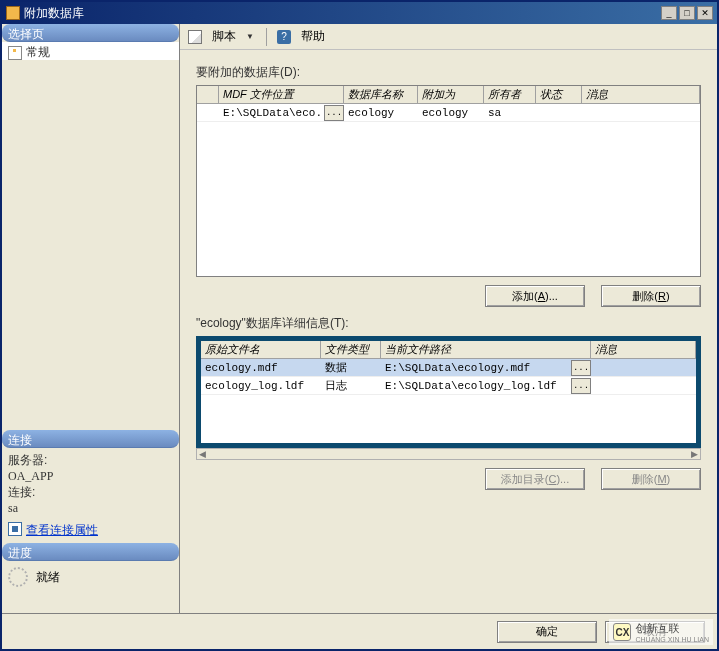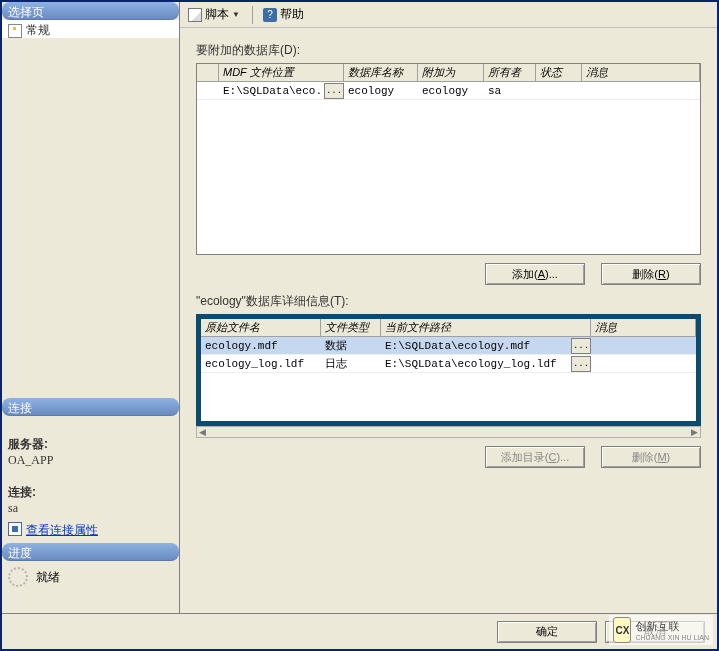--- a/index.html
+++ b/index.html
@@ -90,21 +90,21 @@
     position:absolute; top:2px; left:4px;
     width:3px; height:3px;
     background:#f2b84b;
   }
   .left-pad { flex:1; background:#ece9d8; }
 
   .conn-block {
     background:#ece9d8;
     padding:4px 6px;
   }
-  .conn-block .label { color:#333; margin-top:16px;font-weight:bold; }
+  .conn-block .label { color:#333; margin-top:0; }
   .conn-block .val { color:#333; font-family:Tahoma; }
   .conn-link {
     display:flex; align-items:flex-start; gap:4px; margin-top:6px;
   }
   .conn-link .link-icon {
     width:14px;height:14px;
     background:#fff;border:1px solid #3a6ea5;
     position:relative;
   }
   .conn-link .link-icon::after{
@@ -135,21 +135,21 @@
   }
   .toolbar {
     height:26px;
     display:flex;
     align-items:center;
     gap:4px;
     padding:2px 4px;
     border-bottom:1px solid #c0c0c0;
   }
   .tool-btn {
-    display:flex; align-items:center; gap:3px;
+    display:flex; align-items:center; gap:10px;
     padding:2px 4px;
     cursor:pointer;
   }
   .tool-icon-script {
     width:14px;height:14px;
     background:linear-gradient(135deg,#fff 60%,#ddd 60%);
     border:1px solid #777;
   }
   .tool-icon-help {
     width:14px;height:14px;
@@ -269,31 +269,40 @@
 
   .watermark {
     position:absolute;
     right:4px; bottom:4px;
     display:flex;align-items:center;gap:4px;
     font-size:11px;color:#444;
     background:rgba(255,255,255,.6);
     padding:2px 4px;
   }
   .watermark .logo {
-    width:18px;height:26px;border:1px solid #888;border-radius:3px;
+    width:18px;height:18px;border:1px solid #888;border-radius:3px;
     display:flex;align-items:center;justify-content:center;
     font-size:10px;font-weight:bold;color:#333;background:#fef9c3;
   }
   u.key { text-decoration:underline; }
 </style>
 </head>
 <body>
 
 <div class="window">
 
+  <div class="titlebar">
+    <span class="db-icon"></span>
+    <span class="title-text">附加数据库</span>
+    <div class="ctrl-btns">
+      <div class="ctrl-btn">_</div>
+      <div class="ctrl-btn">□</div>
+      <div class="ctrl-btn">✕</div>
+    </div>
+  </div>
 
   <div class="body-area">
 
     <div class="left-pane">
       <div class="left-section-header">选择页</div>
       <div class="left-section-content" style="height:18px;">
         <div class="nav-item">
           <span class="page-icon"></span>
           <span>常规</span>
         </div>

